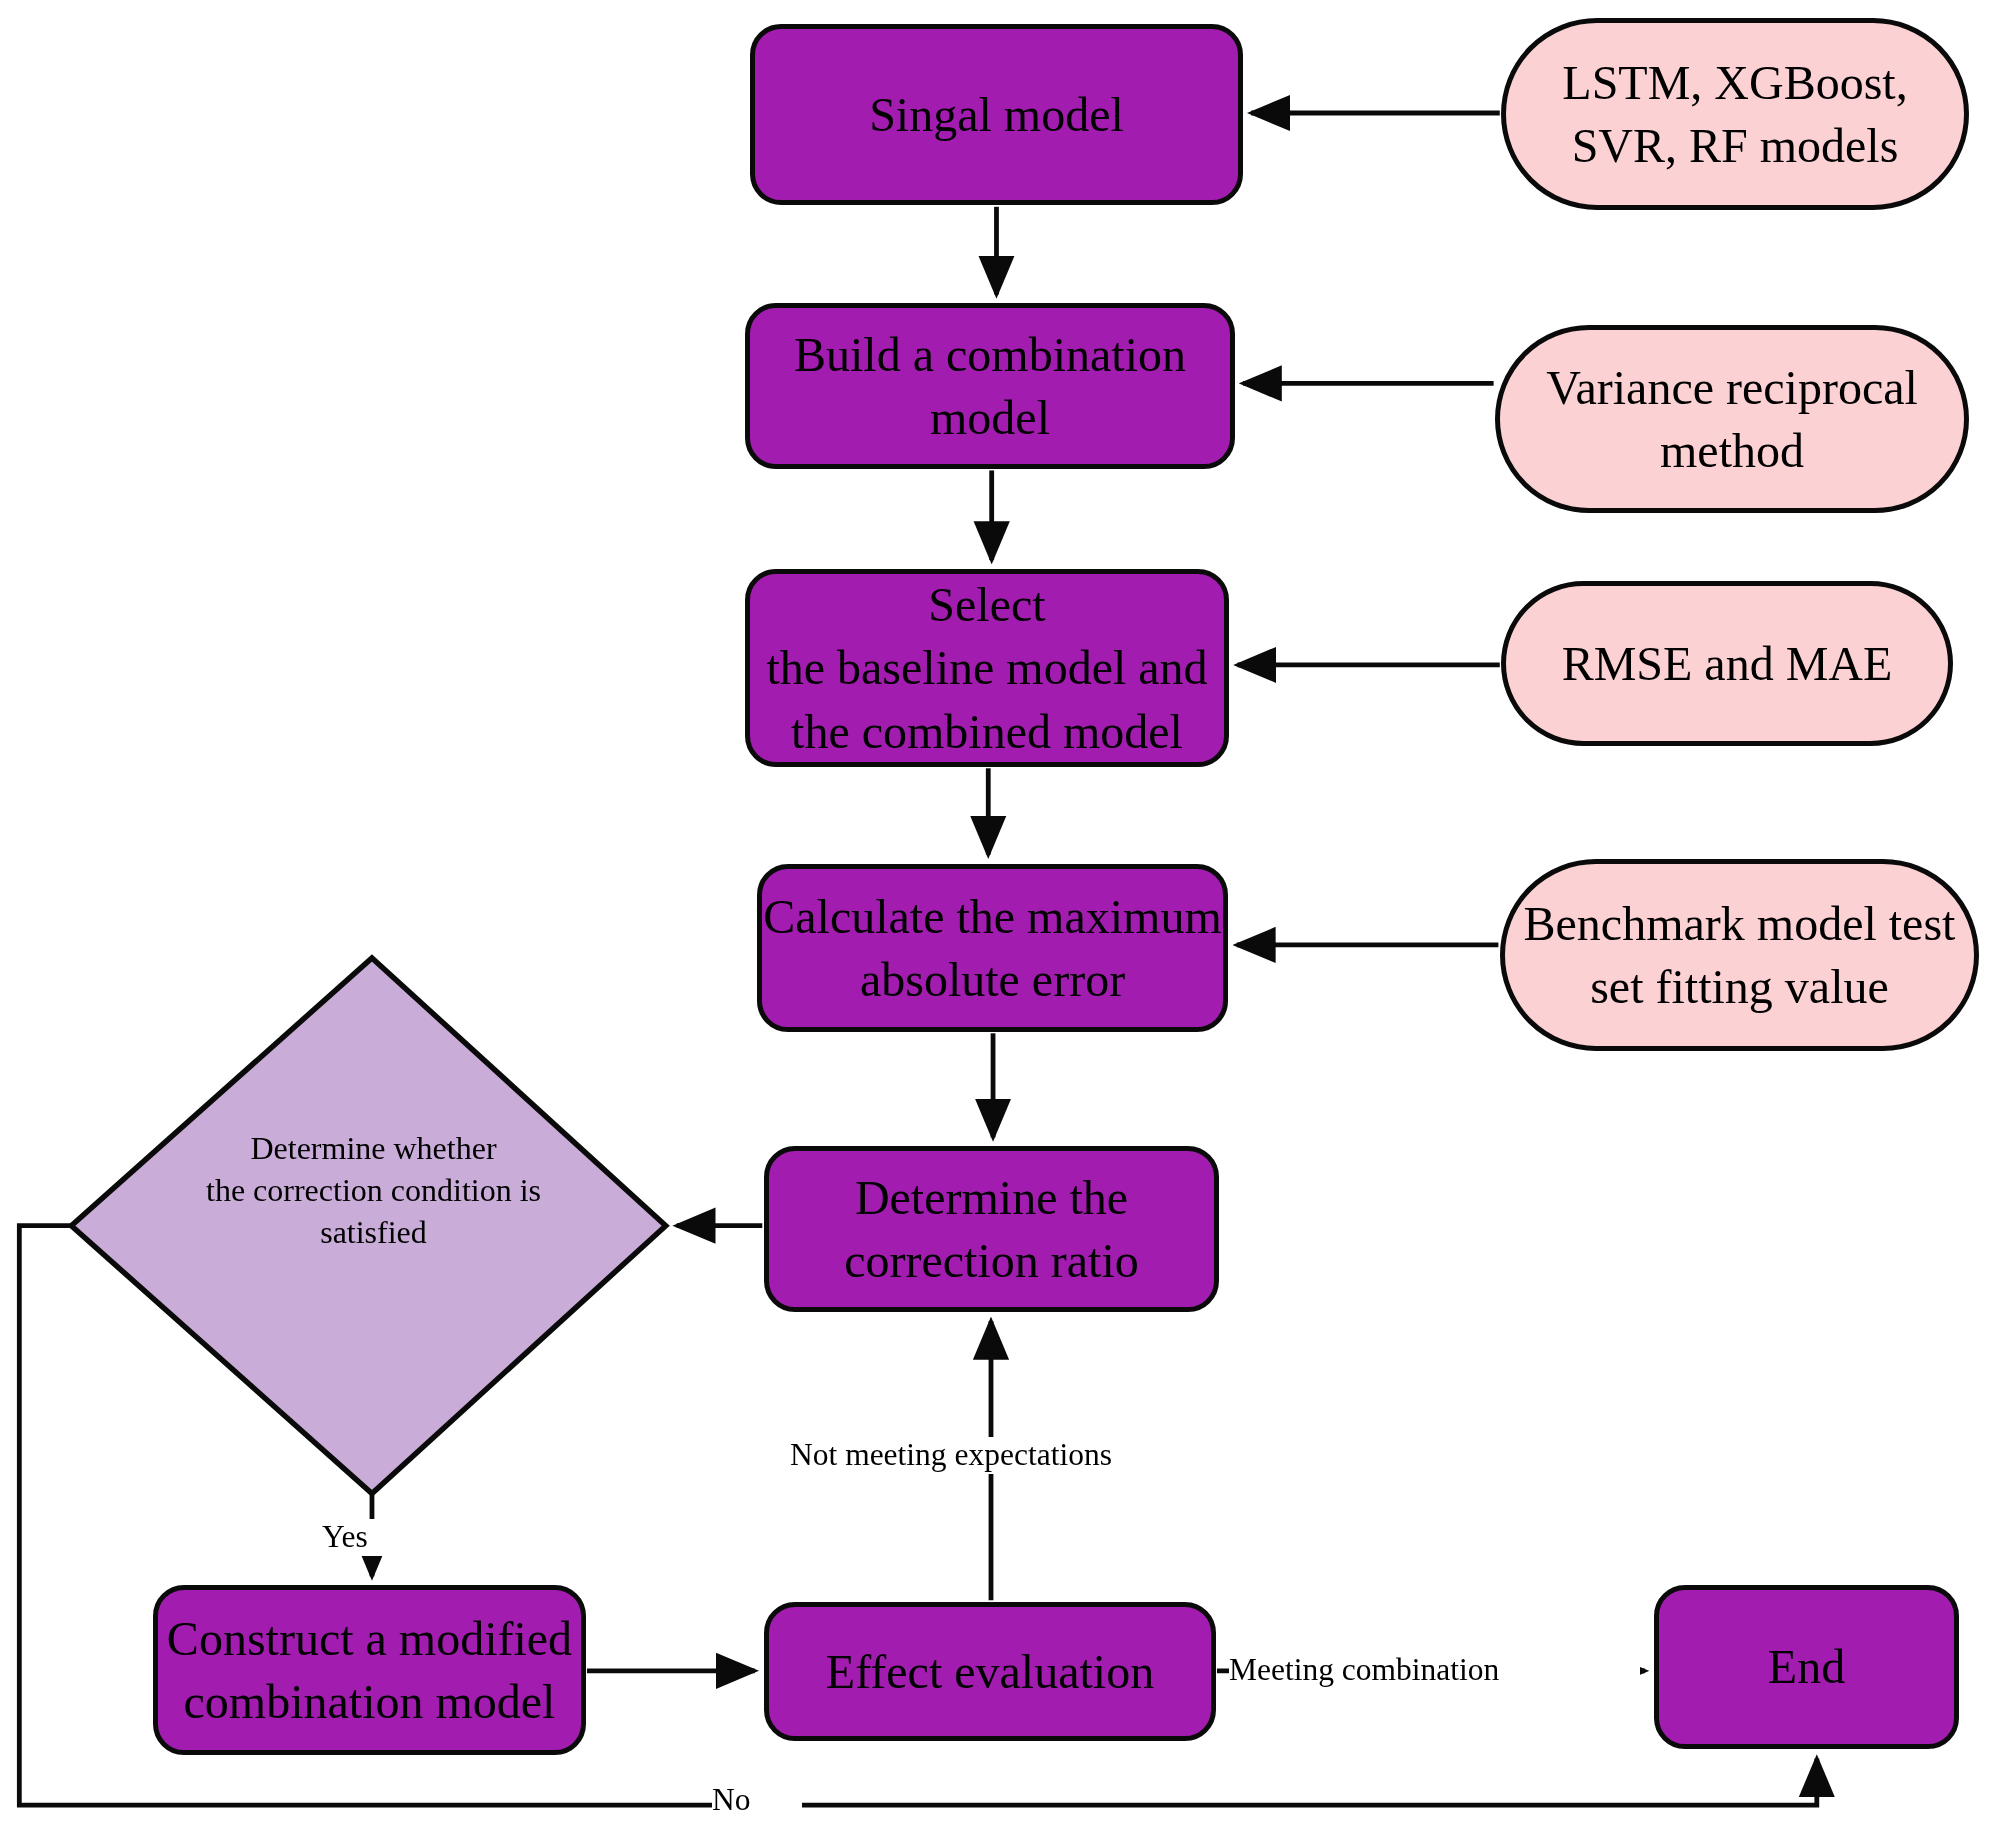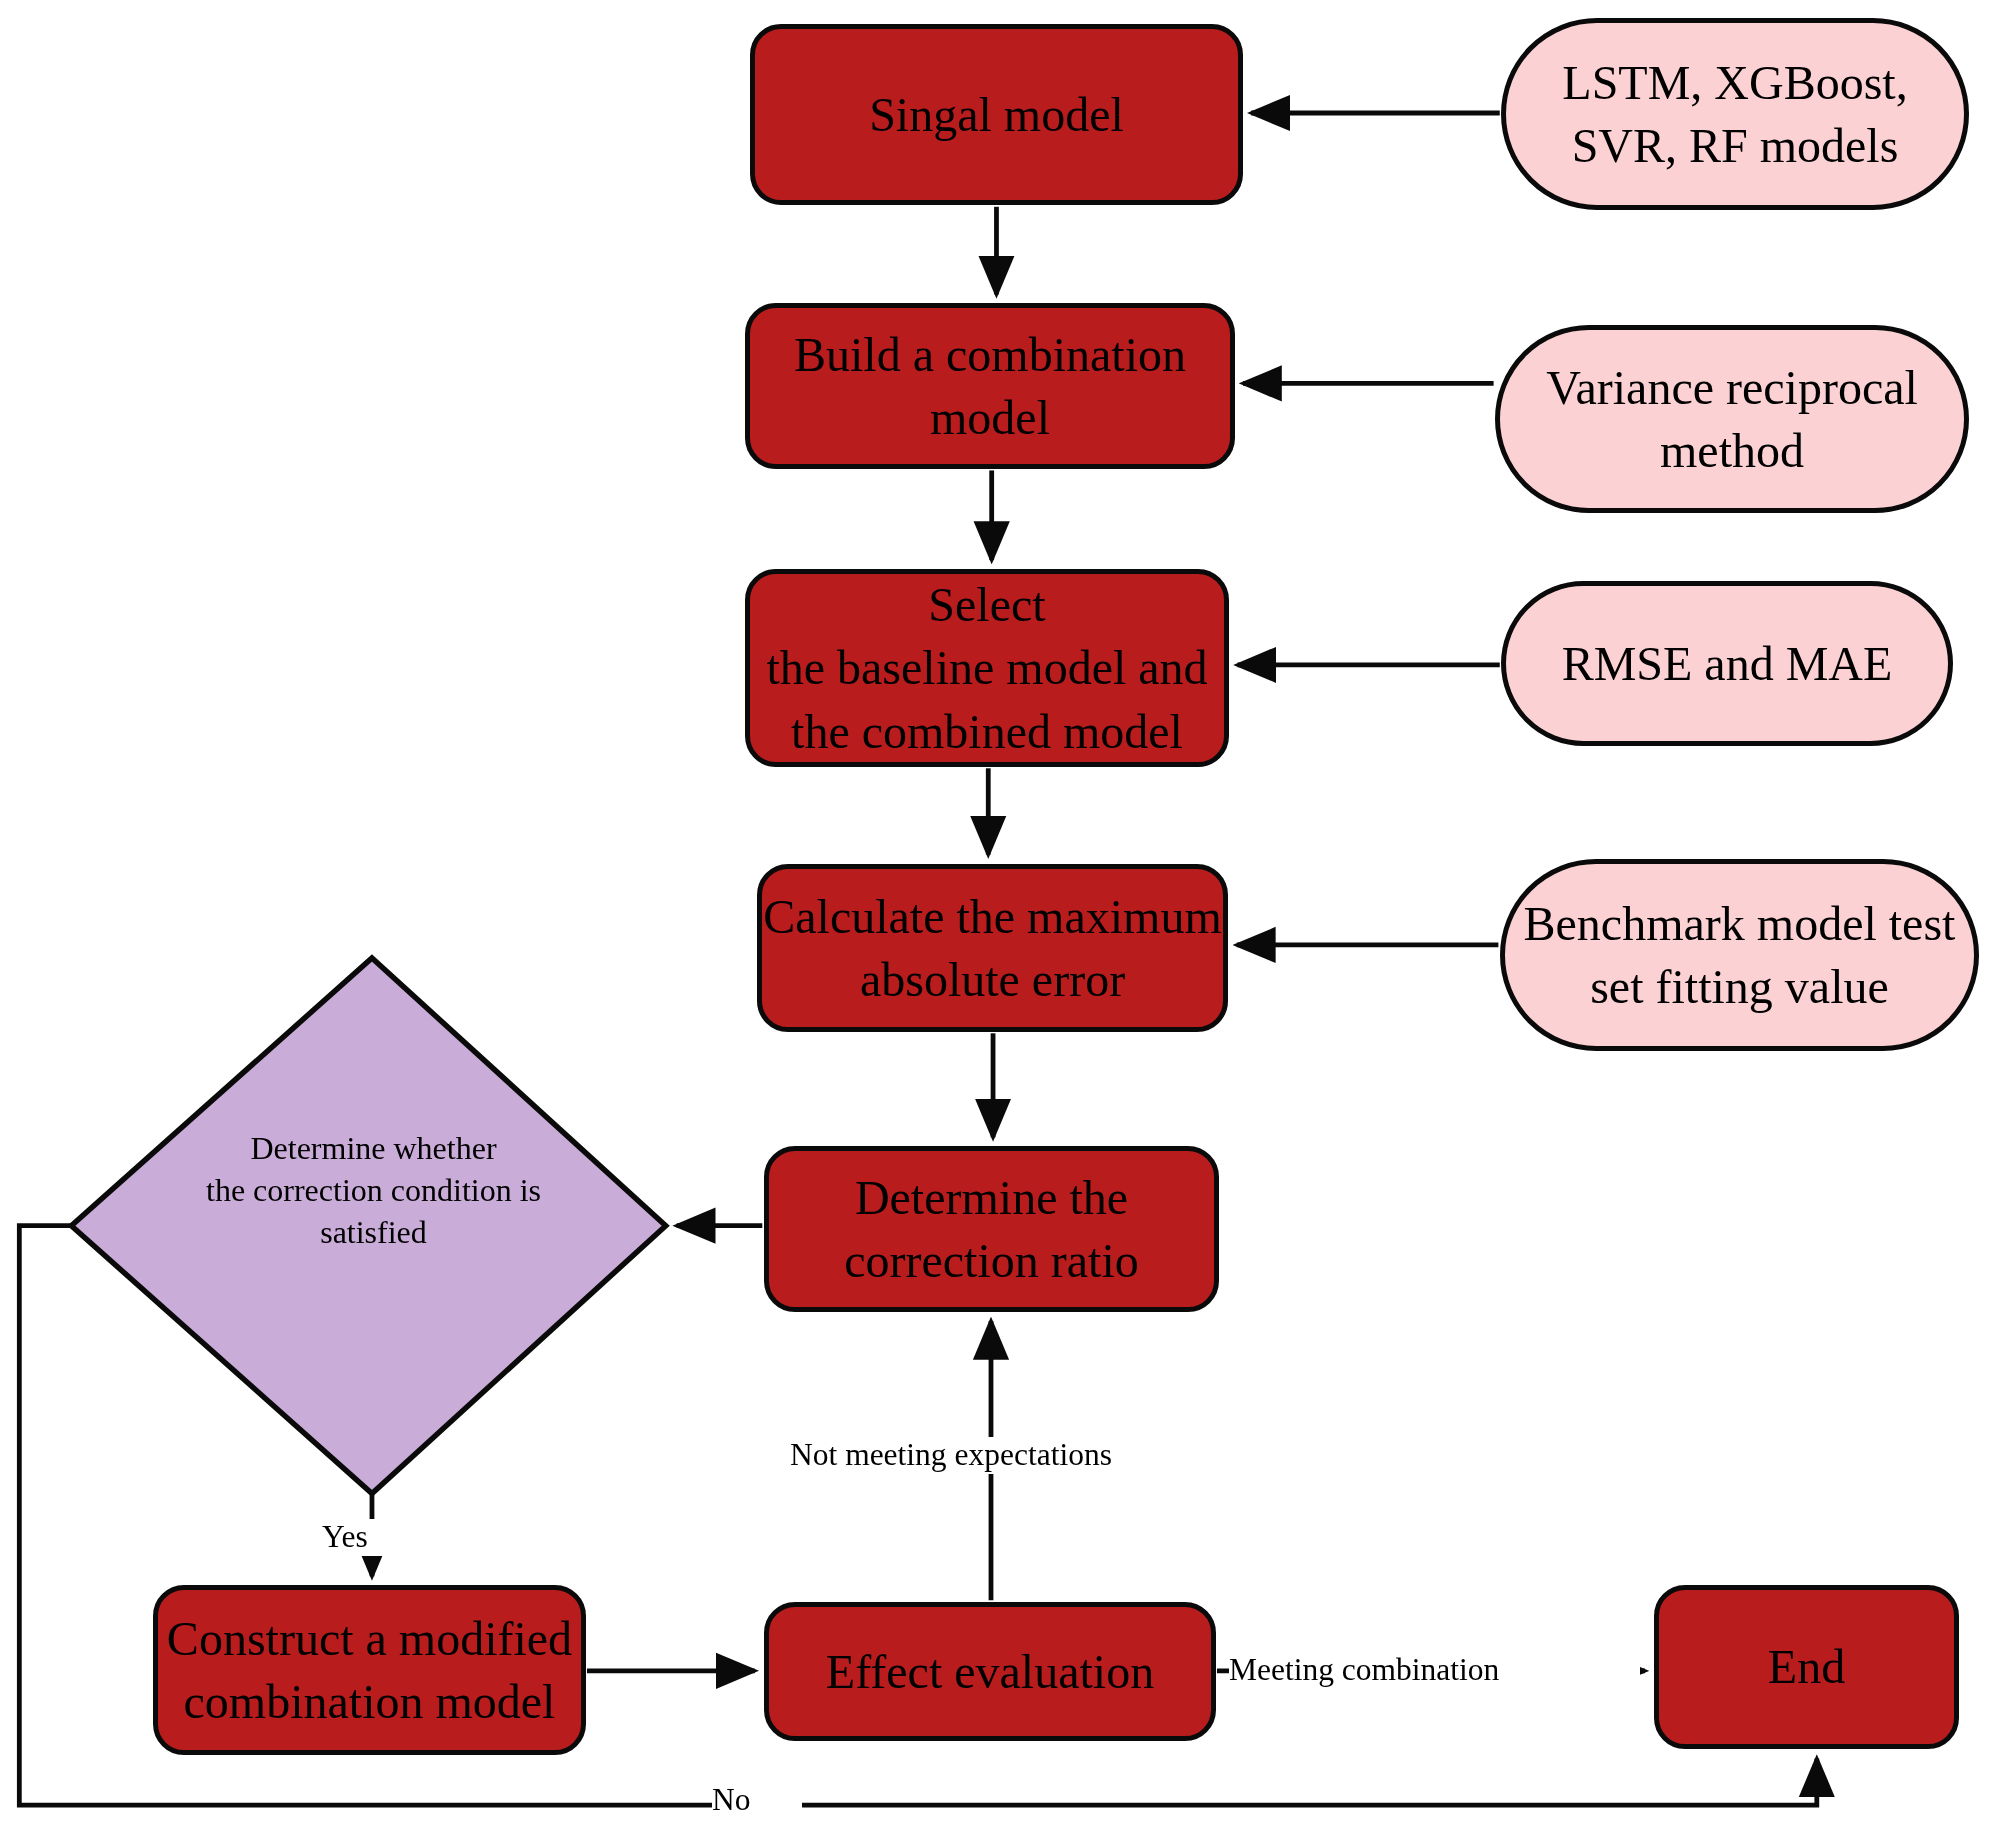--- a/index.html
+++ b/index.html
@@ -34,21 +34,21 @@
     border: 5.5px solid #0a0a0a;
     display: flex;
     align-items: center;
     justify-content: center;
     text-align: center;
     white-space: pre-line;
     font-size: 48px;
     line-height: 1.32;
   }
   .process {
-    background: #b91c1c;
+    background: #a21caf;
     border-radius: 31px;
   }
   .input {
     background: #fbd1d3;
     border-radius: 684px;
   }
   .diamond-label {
     position: absolute;
     text-align: center;
     white-space: pre-line;

